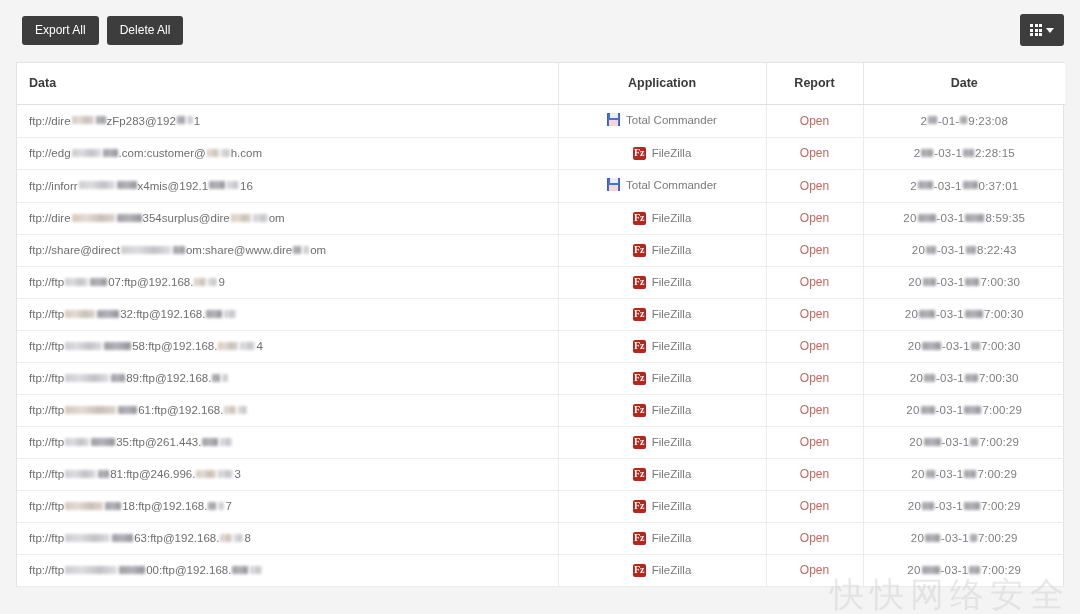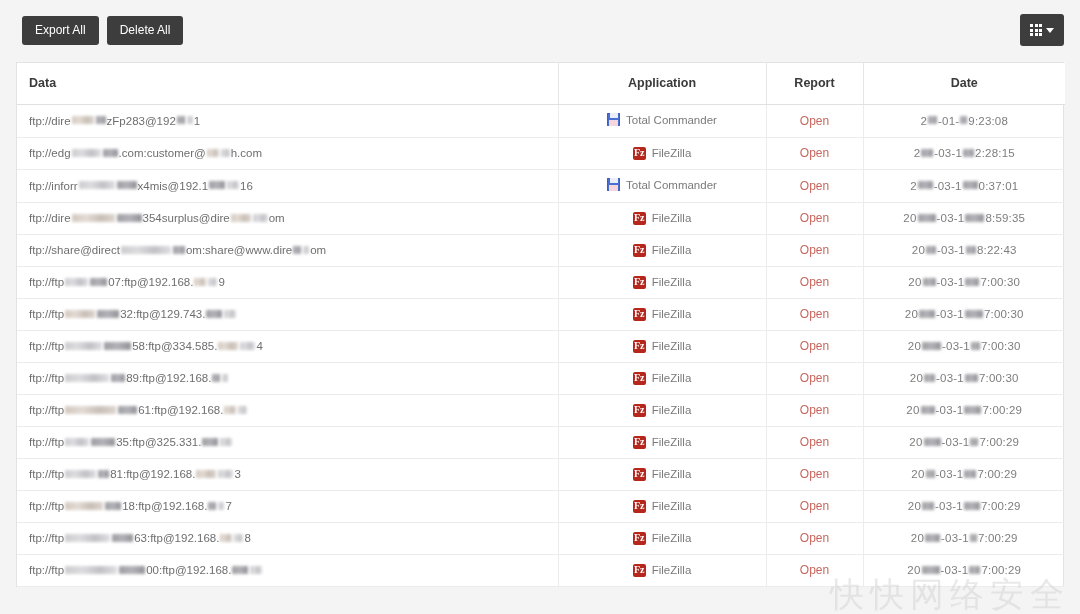--- a/index.html
+++ b/index.html
@@ -297,30 +297,30 @@
           <tr>
             <td class="data"><span>ftp://ftp</span><span class="blur" style="width: 23px;"></span><span class="blur dark" style="width: 17px;"></span><span>07:ftp@192.168.</span><span class="blur warm" style="width: 12px;"></span><span class="blur" style="width: 9px;"></span><span>9</span></td>
             <td class="app"><span class="app-cell">
                 <span class="icon-fz">Fz</span>
                 <span class="app-label">FileZilla</span>
               </span></td>
             <td class="rep"><a class="open-link">Open</a></td>
             <td class="date"><span>20</span><span class="blur dark" style="width: 13px;"></span><span>-03-1</span><span class="blur dark" style="width: 14px;"></span><span>7:00:30</span></td>
           </tr>
           <tr>
-            <td class="data"><span>ftp://ftp</span><span class="blur warm" style="width: 30px;"></span><span class="blur dark" style="width: 22px;"></span><span>32:ftp@129.743.</span><span class="blur dark" style="width: 16px;"></span><span class="blur" style="width: 12px;"></span></td>
+            <td class="data"><span>ftp://ftp</span><span class="blur warm" style="width: 30px;"></span><span class="blur dark" style="width: 22px;"></span><span>32:ftp@192.168.</span><span class="blur dark" style="width: 16px;"></span><span class="blur" style="width: 12px;"></span></td>
             <td class="app"><span class="app-cell">
                 <span class="icon-fz">Fz</span>
                 <span class="app-label">FileZilla</span>
               </span></td>
             <td class="rep"><a class="open-link">Open</a></td>
             <td class="date"><span>20</span><span class="blur dark" style="width: 16px;"></span><span>-03-1</span><span class="blur dark" style="width: 18px;"></span><span>7:00:30</span></td>
           </tr>
           <tr>
-            <td class="data"><span>ftp://ftp</span><span class="blur" style="width: 37px;"></span><span class="blur dark" style="width: 27px;"></span><span>58:ftp@334.585.</span><span class="blur warm" style="width: 20px;"></span><span class="blur" style="width: 15px;"></span><span>4</span></td>
+            <td class="data"><span>ftp://ftp</span><span class="blur" style="width: 37px;"></span><span class="blur dark" style="width: 27px;"></span><span>58:ftp@192.168.</span><span class="blur warm" style="width: 20px;"></span><span class="blur" style="width: 15px;"></span><span>4</span></td>
             <td class="app"><span class="app-cell">
                 <span class="icon-fz">Fz</span>
                 <span class="app-label">FileZilla</span>
               </span></td>
             <td class="rep"><a class="open-link">Open</a></td>
             <td class="date"><span>20</span><span class="blur dark" style="width: 19px;"></span><span>-03-1</span><span class="blur dark" style="width: 9px;"></span><span>7:00:30</span></td>
           </tr>
           <tr>
             <td class="data"><span>ftp://ftp</span><span class="blur" style="width: 44px;"></span><span class="blur dark" style="width: 14px;"></span><span>89:ftp@192.168.</span><span class="blur dark" style="width: 8px;"></span><span class="blur" style="width: 6px;"></span></td>
             <td class="app"><span class="app-cell">
@@ -333,30 +333,30 @@
           <tr>
             <td class="data"><span>ftp://ftp</span><span class="blur warm" style="width: 51px;"></span><span class="blur dark" style="width: 19px;"></span><span>61:ftp@192.168.</span><span class="blur warm" style="width: 12px;"></span><span class="blur" style="width: 9px;"></span></td>
             <td class="app"><span class="app-cell">
                 <span class="icon-fz">Fz</span>
                 <span class="app-label">FileZilla</span>
               </span></td>
             <td class="rep"><a class="open-link">Open</a></td>
             <td class="date"><span>20</span><span class="blur dark" style="width: 14px;"></span><span>-03-1</span><span class="blur dark" style="width: 17px;"></span><span>7:00:29</span></td>
           </tr>
           <tr>
-            <td class="data"><span>ftp://ftp</span><span class="blur" style="width: 24px;"></span><span class="blur dark" style="width: 24px;"></span><span>35:ftp@325.331.</span><span class="blur dark" style="width: 16px;"></span><span class="blur" style="width: 12px;"></span></td>
+            <td class="data"><span>ftp://ftp</span><span class="blur" style="width: 24px;"></span><span class="blur dark" style="width: 24px;"></span><span>35:ftp@261.443.</span><span class="blur dark" style="width: 16px;"></span><span class="blur" style="width: 12px;"></span></td>
             <td class="app"><span class="app-cell">
                 <span class="icon-fz">Fz</span>
                 <span class="app-label">FileZilla</span>
               </span></td>
             <td class="rep"><a class="open-link">Open</a></td>
             <td class="date"><span>20</span><span class="blur dark" style="width: 17px;"></span><span>-03-1</span><span class="blur dark" style="width: 8px;"></span><span>7:00:29</span></td>
           </tr>
           <tr>
-            <td class="data"><span>ftp://ftp</span><span class="blur" style="width: 31px;"></span><span class="blur dark" style="width: 11px;"></span><span>81:ftp@192.168.</span><span class="blur warm" style="width: 20px;"></span><span class="blur" style="width: 15px;"></span><span>3</span></td>
+            <td class="data"><span>ftp://ftp</span><span class="blur" style="width: 31px;"></span><span class="blur dark" style="width: 11px;"></span><span>81:ftp@246.996.</span><span class="blur warm" style="width: 20px;"></span><span class="blur" style="width: 15px;"></span><span>3</span></td>
             <td class="app"><span class="app-cell">
                 <span class="icon-fz">Fz</span>
                 <span class="app-label">FileZilla</span>
               </span></td>
             <td class="rep"><a class="open-link">Open</a></td>
             <td class="date"><span>20</span><span class="blur dark" style="width: 9px;"></span><span>-03-1</span><span class="blur dark" style="width: 12px;"></span><span>7:00:29</span></td>
           </tr>
           <tr>
             <td class="data"><span>ftp://ftp</span><span class="blur warm" style="width: 38px;"></span><span class="blur dark" style="width: 16px;"></span><span>18:ftp@192.168.</span><span class="blur dark" style="width: 8px;"></span><span class="blur" style="width: 6px;"></span><span>7</span></td>
             <td class="app"><span class="app-cell">

